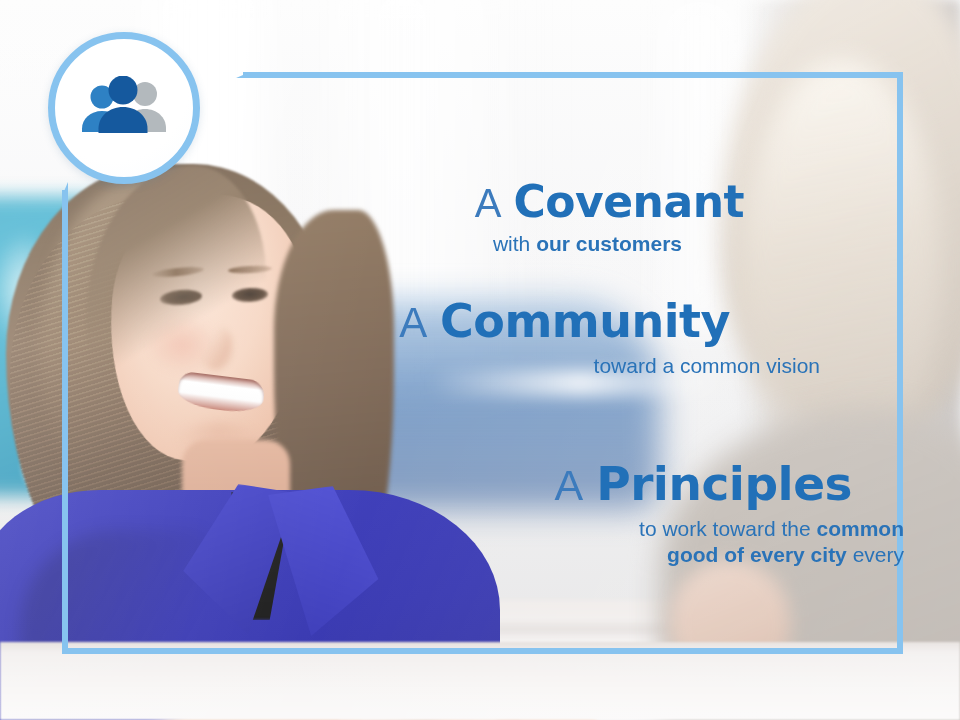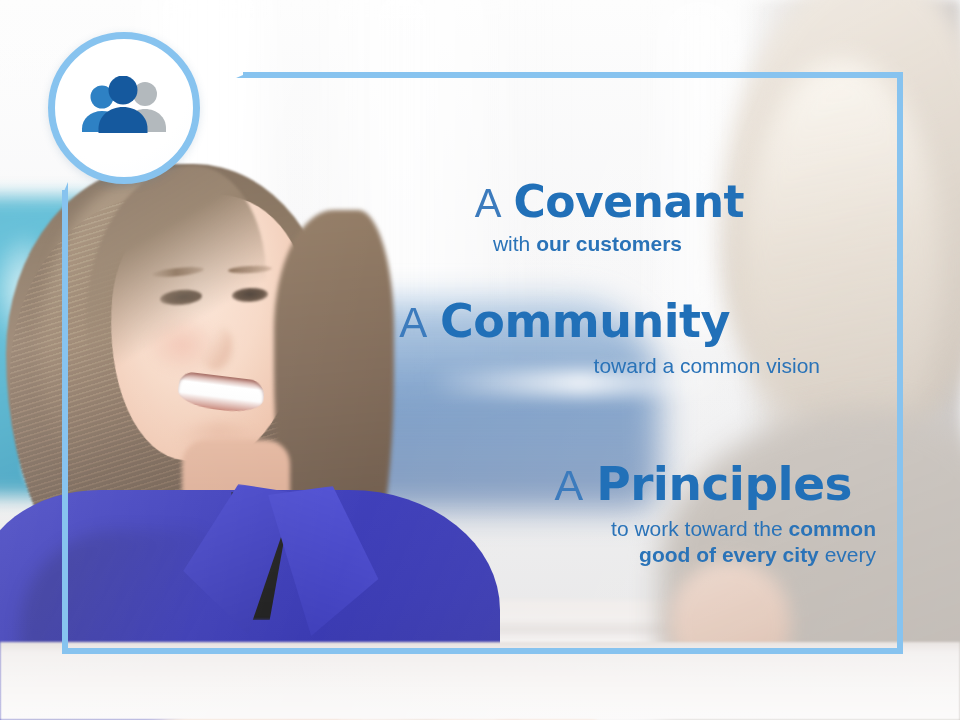--- a/index.html
+++ b/index.html
@@ -418,21 +418,21 @@
   
   #principle-2 { left: 0; top: 298px; }
   #principle-2 .p-head { padding-right: 230px; font-size: 46px; padding-left: 12px; }
   #principle-2 .p-head .art { font-size: 42px; }
   #principle-2 .p-sub  { padding-right: 140px; font-size: 21px; margin-top: 8px; }
 
   
   #principle-3 { left: 0; top: 460px; }
   #principle-3 .p-head { padding-right: 108px; font-size: 47px; }
   #principle-3 .p-head .art { font-size: 43px; }
-  #principle-3 .p-sub  { padding-right: 84px; font-size: 21px; margin-top: 8px; }
+  #principle-3 .p-sub  { padding-right: 56px; font-size: 21px; margin-top: 8px; }
 
 </style>
 </head>
 <body>
 
 <div id="stage">
 
   <div class="photo">
     <div class="bg-base"></div>
     <div class="bg-window-a"></div>

